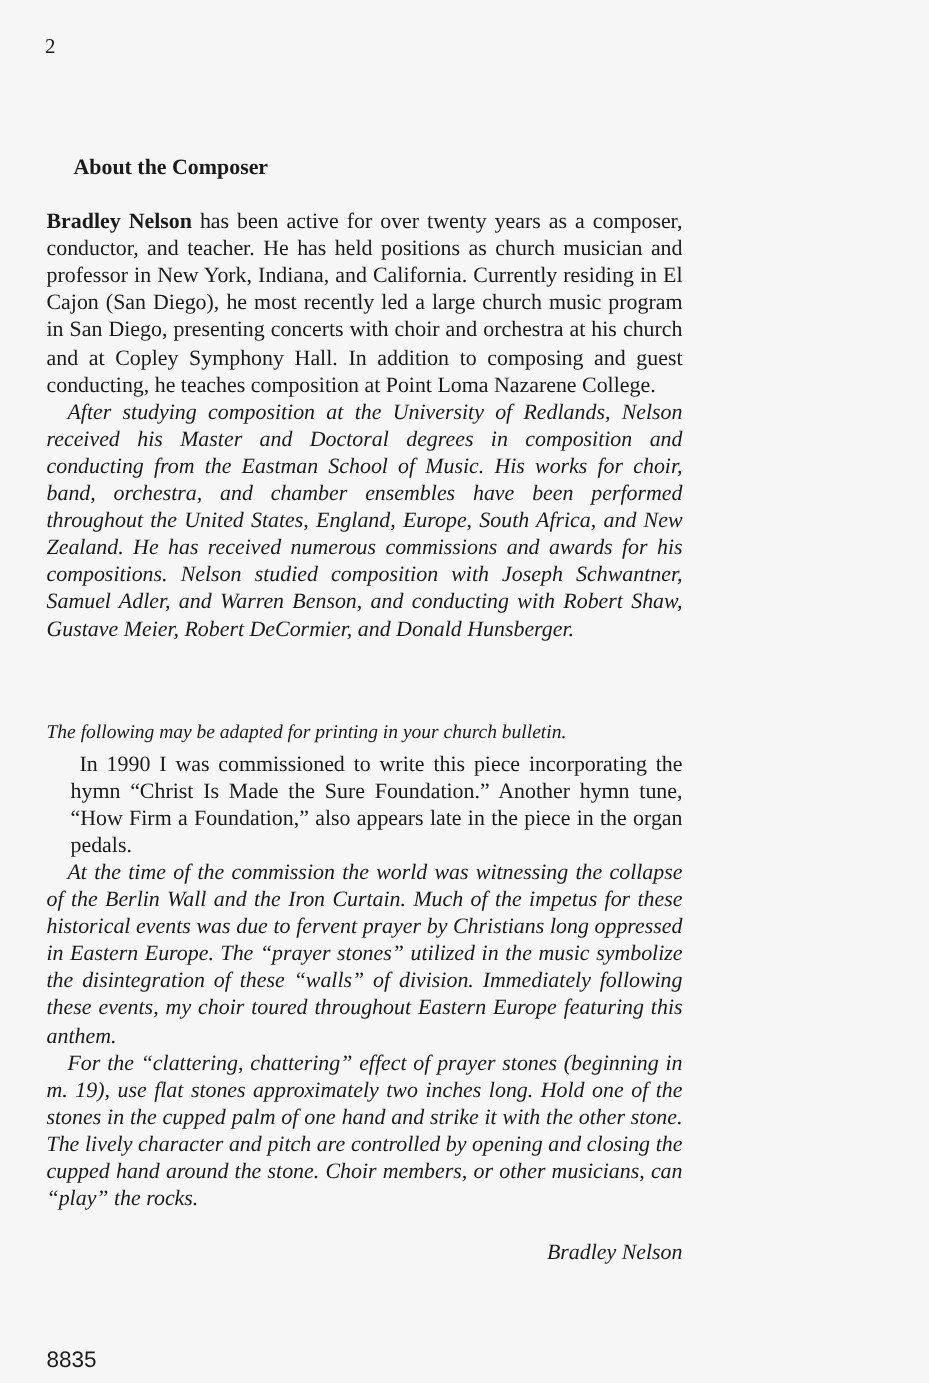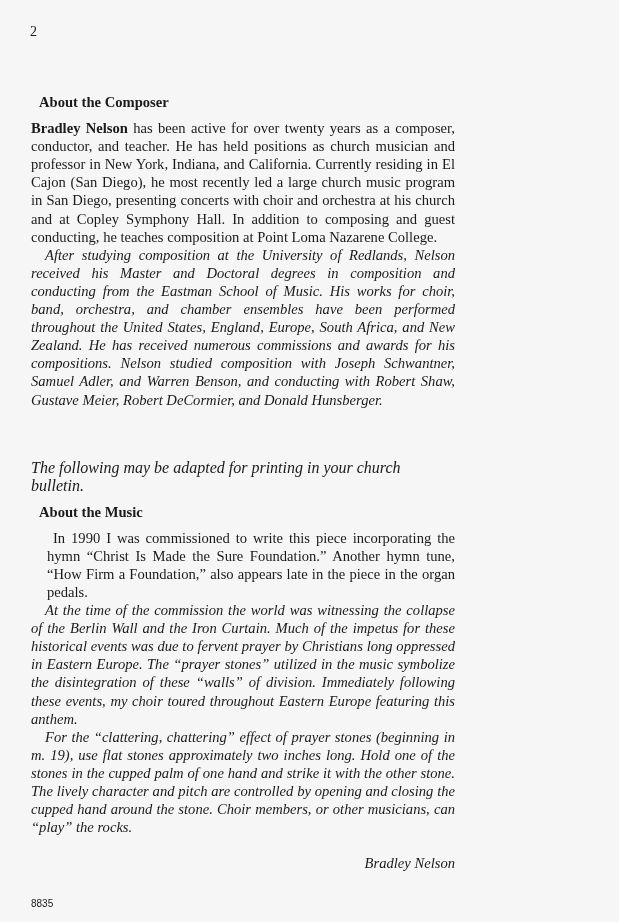--- a/index.html
+++ b/index.html
@@ -26,21 +26,21 @@
       left: 31px;
       top: 85px;
       width: 424px;
       font-size: 14.6px;
       line-height: 18.1px;
       text-align: justify;
     }
     .heading {
       font-weight: bold;
       font-size: 14.6px;
-      margin: 8px;
+      margin: 18px;
       line-height: 18.1px;
       font-family: Liberation Serif, serif;
     }
     p {
       margin: 0;
     }
     p.indent {
       text-indent: 14px;
       font-style: italic;
     }
@@ -49,56 +49,55 @@
       margin-left: 16px;
     }
     .bold-name {
       font-weight: bold;
     }
     .section-gap {
       height: 50px;
     }
     .note {
       font-style: italic;
-      font-size: 16px;
+      font-size: 13px;
       line-height: 18px;
       margin-bottom: 4px;
       text-align: left;
     }
     .signature {
       font-style: italic;
       text-align: right;
       margin-top: 18px;
     }
     .catalog-number {
       position: absolute;
       left: 31px;
       top: 898px;
-      font-size: 10px;
+      font-size: 15px;
       font-family: "Liberation Sans", "DejaVu Sans", sans-serif;
     }
   </style>
 </head>
 <body>
 
 <div class="page-number">2</div>
 
 <div class="content">
   <section>
     <h2 class="heading">About the Composer</h2>
     <p><span class="bold-name">Bradley Nelson</span><span> has been active for over twenty years as a composer, conductor, and teacher.  He has held positions as church musician and professor in New York, Indiana, and California. Currently residing in El Cajon (San Diego), he most recently led a large church music program in San Diego, presenting concerts with choir and orchestra at his church and at Copley Symphony Hall.  In addition to composing and guest conducting, he teaches composition at Point Loma Nazarene College.</span></p>
     <p class="indent">After studying composition at the University of Redlands, Nelson received his Master and Doctoral degrees in composition and conducting from the Eastman School of Music.  His works for choir, band, orchestra, and chamber ensembles have been performed throughout the United States, England, Europe, South Africa, and New Zealand.  He has received numerous commissions and awards for his compositions. Nelson studied composition with Joseph Schwantner, Samuel Adler, and Warren Benson, and conducting with Robert Shaw, Gustave Meier, Robert DeCormier, and Donald Hunsberger.</p>
   </section>
 
   <div class="section-gap"></div>
 
   <p class="note">The following may be adapted for printing in your church bulletin.</p>
 
   <section>
-    <h2 class="heading">About the Music</h2>
     <p class="first-indent">In 1990 I was commissioned to write this piece incorporating the hymn “Christ Is Made the Sure Foundation.”  Another hymn tune, “How Firm a Foundation,” also appears late in the piece in the organ pedals.</p>
     <p class="indent">At the time of the commission the world was witnessing the collapse of the Berlin Wall and the Iron Curtain.  Much of the impetus for these historical events was due to fervent prayer by Christians long oppressed in Eastern Europe.  The “prayer stones” utilized in the music symbolize the disintegration of these “walls” of division.  Immediately following these events, my choir toured throughout Eastern Europe featuring this anthem.</p>
     <p class="indent">For the “clattering, chattering” effect of prayer stones (beginning in m. 19), use flat stones approximately two inches long.  Hold one of the stones in the cupped palm of one hand and strike it with the other stone. The lively character and pitch are controlled by opening and closing the cupped hand around the stone.  Choir members, or other musicians, can “play” the rocks.</p>
     <p class="signature">Bradley Nelson</p>
   </section>
 </div>
 
 <div class="catalog-number">8835</div>
 
 </body></html>

